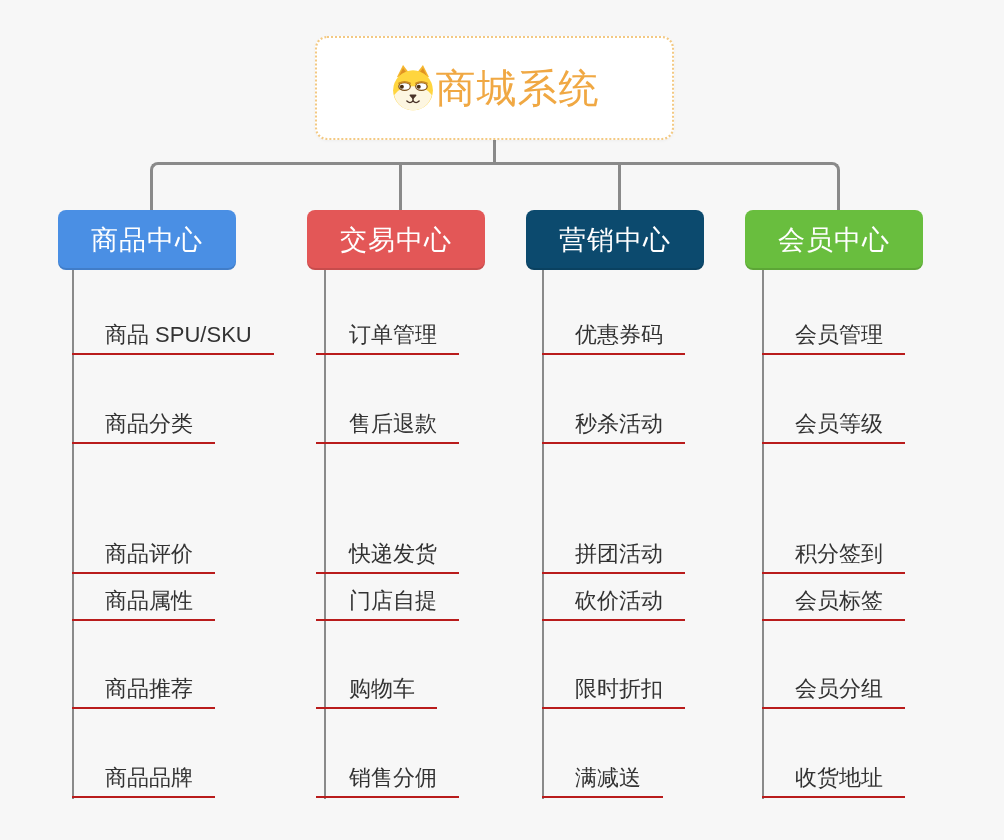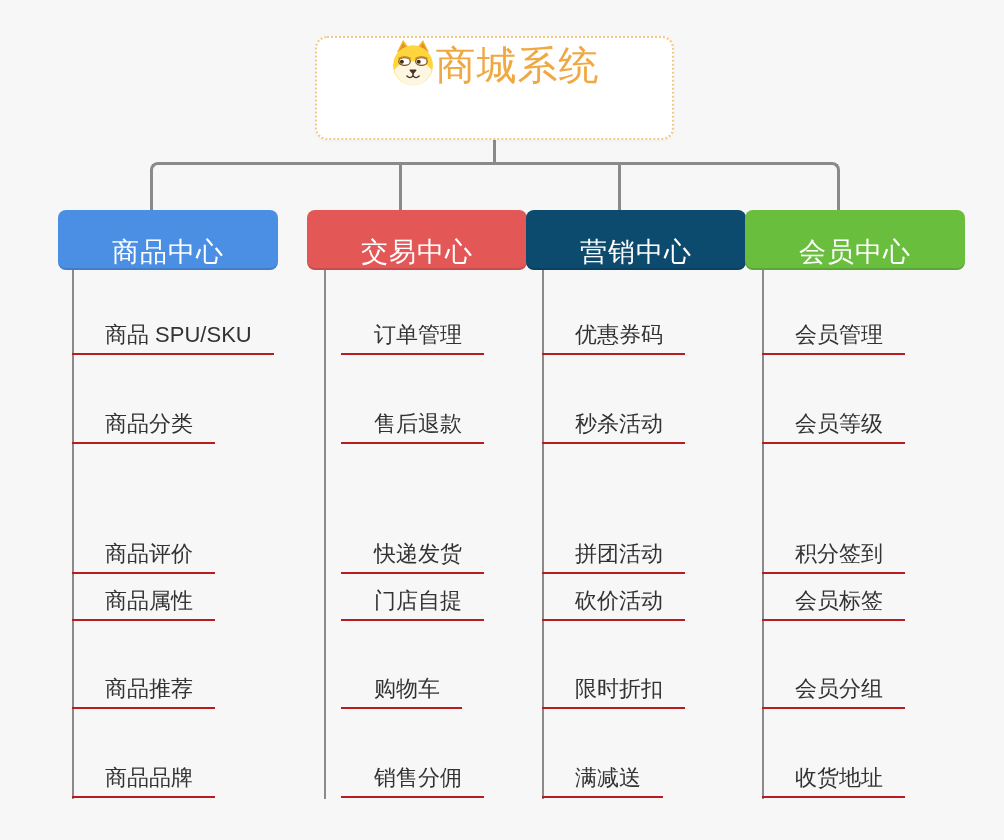--- a/index.html
+++ b/index.html
@@ -46,40 +46,41 @@
   
   .root-node {
     position: absolute;
     left: 315px; top: 36px;
     width: 359px; height: 104px;
     box-sizing: border-box;
     background: #ffffff;
     border: 2px dotted #f3c983;
     border-radius: 12px;
     display: flex;
+    align-items: center;
     justify-content: center;
     box-shadow: 0 1px 3px rgba(0,0,0,0.04);
   }
   .root-title {
     font-size: 40px;
     font-weight: 500;
     color: #f0a843;
     letter-spacing: 1px;
     white-space: nowrap;
   }
   .dog-icon { width: 46px; height: 50px; display: block; }
 
   
   .branch {
     position: absolute;
     top: 210px;
-    width: 220px; height: 60px;
+    width: 178px; height: 60px;
     border-radius: 8px;
     display: flex;
-    align-items: flex-end;
+    align-items: center;
     justify-content: center;
     color: #ffffff;
     font-size: 27px;
     letter-spacing: 1px;
     box-shadow: inset 0 -2px 0 rgba(0,0,0,0.12);
     white-space: nowrap;
   }
   .branch-0 { left: 58px; }
   .branch-1 { left: 307px; }
   .branch-2 { left: 526px; }
@@ -89,21 +90,21 @@
   .topic {
     position: absolute;
     font-size: 22px;
     line-height: 29px;
     color: #333333;
     padding: 0 22px 4px 33px;
     border-bottom: 2px solid #b91c1c;
     white-space: nowrap;
   }
   .col-0 { left: 72px; }
-  .col-1 { left: 341px; }
+  .col-1 { left: 316px; }
   .col-2 { left: 542px; }
   .col-3 { left: 762px; }
   .row-0 { top: 320px; }
   .row-1 { top: 409px; }
   .row-2 { top: 497px; margin-top: 42px; }
   .row-3 { top: 586px; }
   .row-4 { top: 674px; }
   .row-5 { top: 763px; }
 </style>
 </head>

